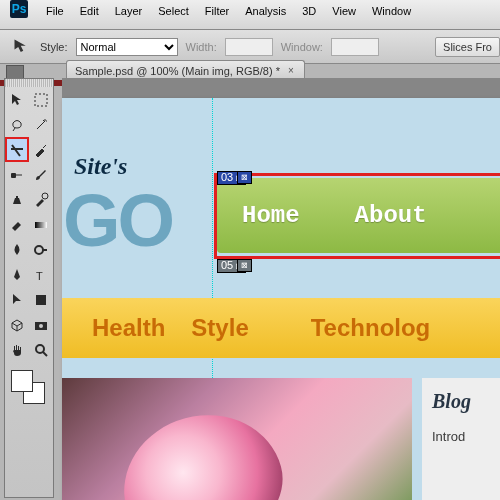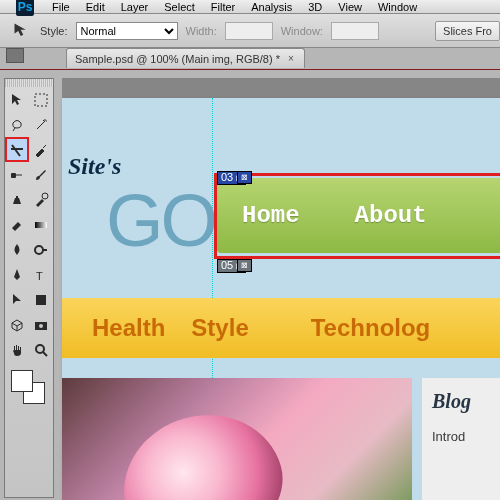--- a/index.html
+++ b/index.html
@@ -1,45 +1,45 @@
 <!DOCTYPE html>
 <html><head>
 <meta charset="utf-8">
 <style>
 *{margin:0;padding:0;box-sizing:border-box;font-family:Tahoma,Arial,sans-serif;font-size:11px;}
 body{background:#b6b6b6;width:500px;height:500px;overflow:hidden;}
-.menubar{height:14px;background:linear-gradient(#eeeeee,#d6d6d6);display:flex;align-items:center;padding-left:16px;border-bottom:1px solid #888;}
+.menubar{height:30px;background:linear-gradient(#eeeeee,#d6d6d6);display:flex;padding-left:10px;border-bottom:1px solid #888;}
 .ps-logo{width:18px;height:18px;background:#0a1e33;color:#0fa6e6;font-weight:bold;font-size:12px;display:flex;align-items:center;justify-content:center;margin-right:10px;border-radius:2px;}
 .menubar .mi{padding:0 8px;height:22px;line-height:22px;cursor:pointer;}
 .optbar{height:34px;background:linear-gradient(#e0e0e0,#c8c8c8);border-bottom:1px solid #888;display:flex;align-items:center;padding-left:12px;gap:8px;}
 .optbar .ico{width:20px;height:20px;display:flex;align-items:center;justify-content:center;}
 .optbar label{color:#333;font-size:11px;}
 .optbar .dis{color:#8a8a8a;}
 .optbar select{height:18px;width:102px;border:1px solid #888;background:#fff;font-size:11px;}
 .optbar input{width:48px;height:18px;border:1px solid #aaa;background:#eee;}
 .optbar .btn{margin-left:auto;margin-right:0;height:20px;background:linear-gradient(#f5f5f5,#ddd);border:1px solid #999;border-radius:2px;padding:0 7px;line-height:18px;color:#333;}
-.tabrow{height:22px;border-bottom:1px solid #7f1d1d;display:flex;padding-left:64px;}
+.tabrow{height:22px;border-bottom:6px solid #7f1d1d;display:flex;align-items:flex-end;padding-left:64px;}
 .tabrow .left{width:18px;height:15px;background:#777;border:1px solid #555;margin-left:-58px;margin-right:42px;}
 .tab{height:20px;background:linear-gradient(#e9e9e9,#cecece);border:1px solid #888;border-bottom:none;border-radius:3px 3px 0 0;padding:0 8px;display:flex;align-items:center;gap:6px;color:#333;}
 .tab .x{width:10px;height:10px;display:flex;align-items:center;justify-content:center;color:#555;font-size:10px;}
 .workarea{position:absolute;left:0;top:78px;right:0;bottom:0;}
 .toolbox{position:absolute;left:4px;top:0;width:50px;background:linear-gradient(#d9d9d9,#c4c4c4);border:1px solid #7a7a7a;height:420px;}
 .toolbox .grip{height:8px;background:repeating-linear-gradient(90deg,#b8b8b8,#b8b8b8 1px,#e1e1e1 1px,#e1e1e1 2px);}
 .toolgrid{display:grid;grid-template-columns:1fr 1fr;}
 .tool{height:25px;display:flex;align-items:center;justify-content:center;border:1px solid transparent;}
 .tool svg{width:16px;height:16px;}
 .selred{border:2px solid #e02020;background:#bcd6f7;}
 .swatch{margin:6px 4px;position:relative;height:40px;}
 .swatch .fg{position:absolute;left:2px;top:2px;width:22px;height:22px;background:#fff;border:1px solid #333;}
 .swatch .bg{position:absolute;left:14px;top:14px;width:22px;height:22px;background:#fff;border:1px solid #333;}
 .canvas{position:absolute;left:62px;top:0;right:0;bottom:0;background:#868686;}
 .page{position:absolute;left:0;top:20px;width:520px;height:480px;background:#c0dceb;box-shadow:2px 2px 4px rgba(0,0,0,.3);}
 .guide-v{position:absolute;top:0;bottom:0;left:150px;width:0;border-left:1px dotted #00d5d5;}
-.logo-top{position:absolute;left:6px;top:55px;color:#0c2a43;font-family:Georgia,serif;font-style:italic;font-weight:bold;font-size:24px;}
-.logo-big{position:absolute;left:1px;top:80px;color:#6ea6c0;font-family:Arial Black,Arial,sans-serif;font-weight:400;font-size:74px;letter-spacing:-3px;margin-left:43px;}
+.logo-top{position:absolute;left:12px;top:55px;color:#0c2a43;font-family:Georgia,serif;font-style:italic;font-weight:bold;font-size:24px;}
+.logo-big{position:absolute;left:1px;top:80px;color:#6ea6c0;font-family:Arial Black,Arial,sans-serif;font-weight:700;font-size:74px;letter-spacing:-3px;}
 .navgreen{position:absolute;left:155px;top:80px;width:350px;height:75px;background:linear-gradient(#b6d471,#8db944);border-radius:4px;display:flex;align-items:center;}
 .navgreen span{color:#fff;font-family:Liberation Mono, monospace;font-weight:bold;font-size:24px;text-shadow:0 1px 1px rgba(0,0,0,.25);}
 .ng1{margin-left:25px;}
 .ng2{margin-left:55px;}
 .redbox{position:absolute;left:152px;top:75px;width:352px;height:86px;border:3px solid #e02020;}
 .slice{position:absolute;background:#2747a5;color:#fff;font-size:8px;padding:1px 3px;border:1px solid #000;line-height:9px;}
 .slice.g{background:#6a747a;}
 .catbar{position:absolute;top:200px;left:0;right:0;height:60px;background:linear-gradient(#fad45b,#f0bd25);display:flex;align-items:center;}
 .catbar span{color:#c86b06;font-family:Arial,sans-serif;font-weight:bold;font-size:24px;}
 .c1{margin-left:30px}.c2{margin-left:26px}.c3{margin-left:62px}

